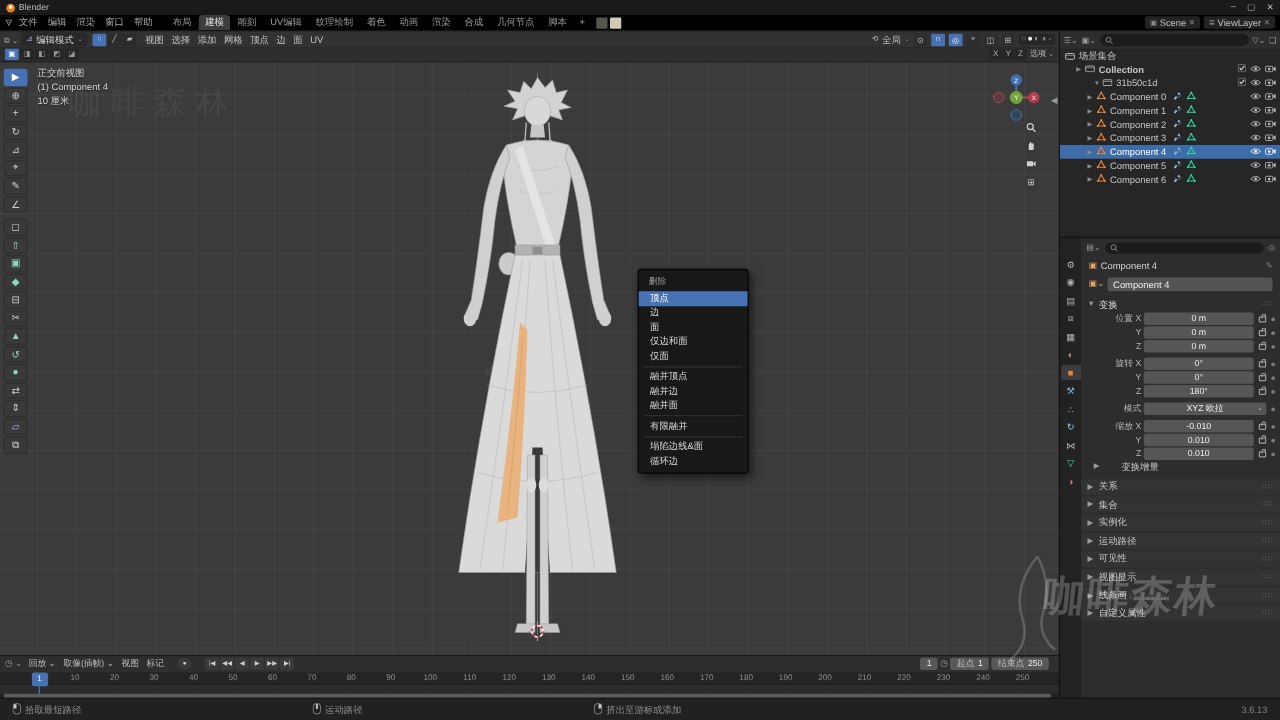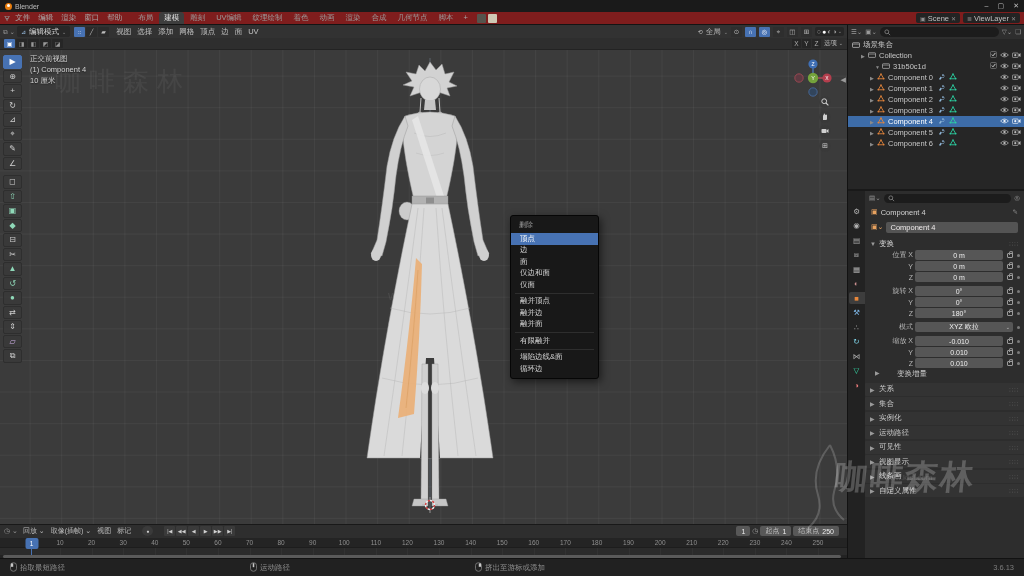--- a/index.html
+++ b/index.html
@@ -9,21 +9,21 @@
 
 
 .titlebar{height:12px;background:#1a1a1a;display:flex;align-items:center;padding:0 5px;gap:3px;
   font-size:7px;color:#bdbdbd;flex:0 0 auto}
 .blogo{width:7px;height:7px;border-radius:50%;background:#e87d0d;position:relative}
 .blogo::after{content:'';position:absolute;left:2px;top:1.5px;width:3px;height:3px;border-radius:50%;background:#fff}
 .win-controls{margin-left:auto;display:flex;gap:9px;color:#bdbdbd;font-size:7px}
 .win-controls span{cursor:default}
 
 
-.topbar{height:13px;background:#7f1d1d;display:flex;align-items:center;font-size:7.5px;
+.topbar{height:13px;background:#000000;display:flex;align-items:center;font-size:7.5px;
   color:#a8a8a8;padding:0 4px;gap:1px;border-bottom:1px solid #141414;flex:0 0 auto}
 .tb-menu{padding:0 4px;line-height:12px}
 .ws-tabs{display:flex;margin-left:6px;gap:1px}
 .ws-tab{padding:0 5px;line-height:12px;color:#9a9a9a;border-radius:3px 3px 0 0}
 .ws-tab.active{background:#3d3d3d;color:#e4e4e4}
 .ime{display:flex;gap:2px;margin-left:4px}
 .ime span{width:9px;height:9px;border-radius:1px}
 .ime .k1{background:#55544d}.ime .k2{background:#cfc9b5}
 .scene-cluster{margin-left:auto;display:flex;align-items:center;gap:3px;color:#c0c0c0}
 .pill{display:flex;align-items:center;gap:2px;background:#232323;border-radius:2px;padding:0 4px;height:10px}
@@ -517,21 +517,21 @@
           <span style="font-size:6.5px;color:#9a9a9a">❏</span>
         </div>
         <div class="ol-row">
           <svg width="8" height="6" viewBox="0 0 8 6">
               <rect x="0.5" y="0.8" width="7" height="4.6" rx="0.6" fill="none" stroke="#c9c9c9" stroke-width="0.7"></rect>
               <line x1="0.5" y1="2.2" x2="7.5" y2="2.2" stroke="#c9c9c9" stroke-width="0.5"></line>
             </svg>
           <span class="ol-name">场景集合</span>
         </div>
         <div id="outliner-rows">
-            <div class="ol-row" style="padding-left: 13px;">
+            <div class="ol-row" style="padding-left: 13px; font-weight: bold;">
               <span class="ol-arrow">▶</span>
               <span><svg width="8" height="6" viewBox="0 0 8 6">
                   <rect x="0.5" y="0.8" width="7" height="4.6" rx="0.6" fill="none" stroke="#b8b8b8" stroke-width="0.7"></rect>
                   <line x1="0.5" y1="2.2" x2="7.5" y2="2.2" stroke="#b8b8b8" stroke-width="0.5"></line>
                 </svg></span>
               <span class="ol-name">Collection</span>
               <span class="ol-right">
                 <span><svg width="7" height="7" viewBox="0 0 7 7">
                     <rect x="0.5" y="0.5" width="6" height="6" rx="1" fill="#2a2a2a" stroke="#888" stroke-width="0.6"></rect>
                     <path d="M1.8 3.6 L3 4.8 L5.4 1.9" stroke="#ddd" stroke-width="0.9" fill="none"></path>

